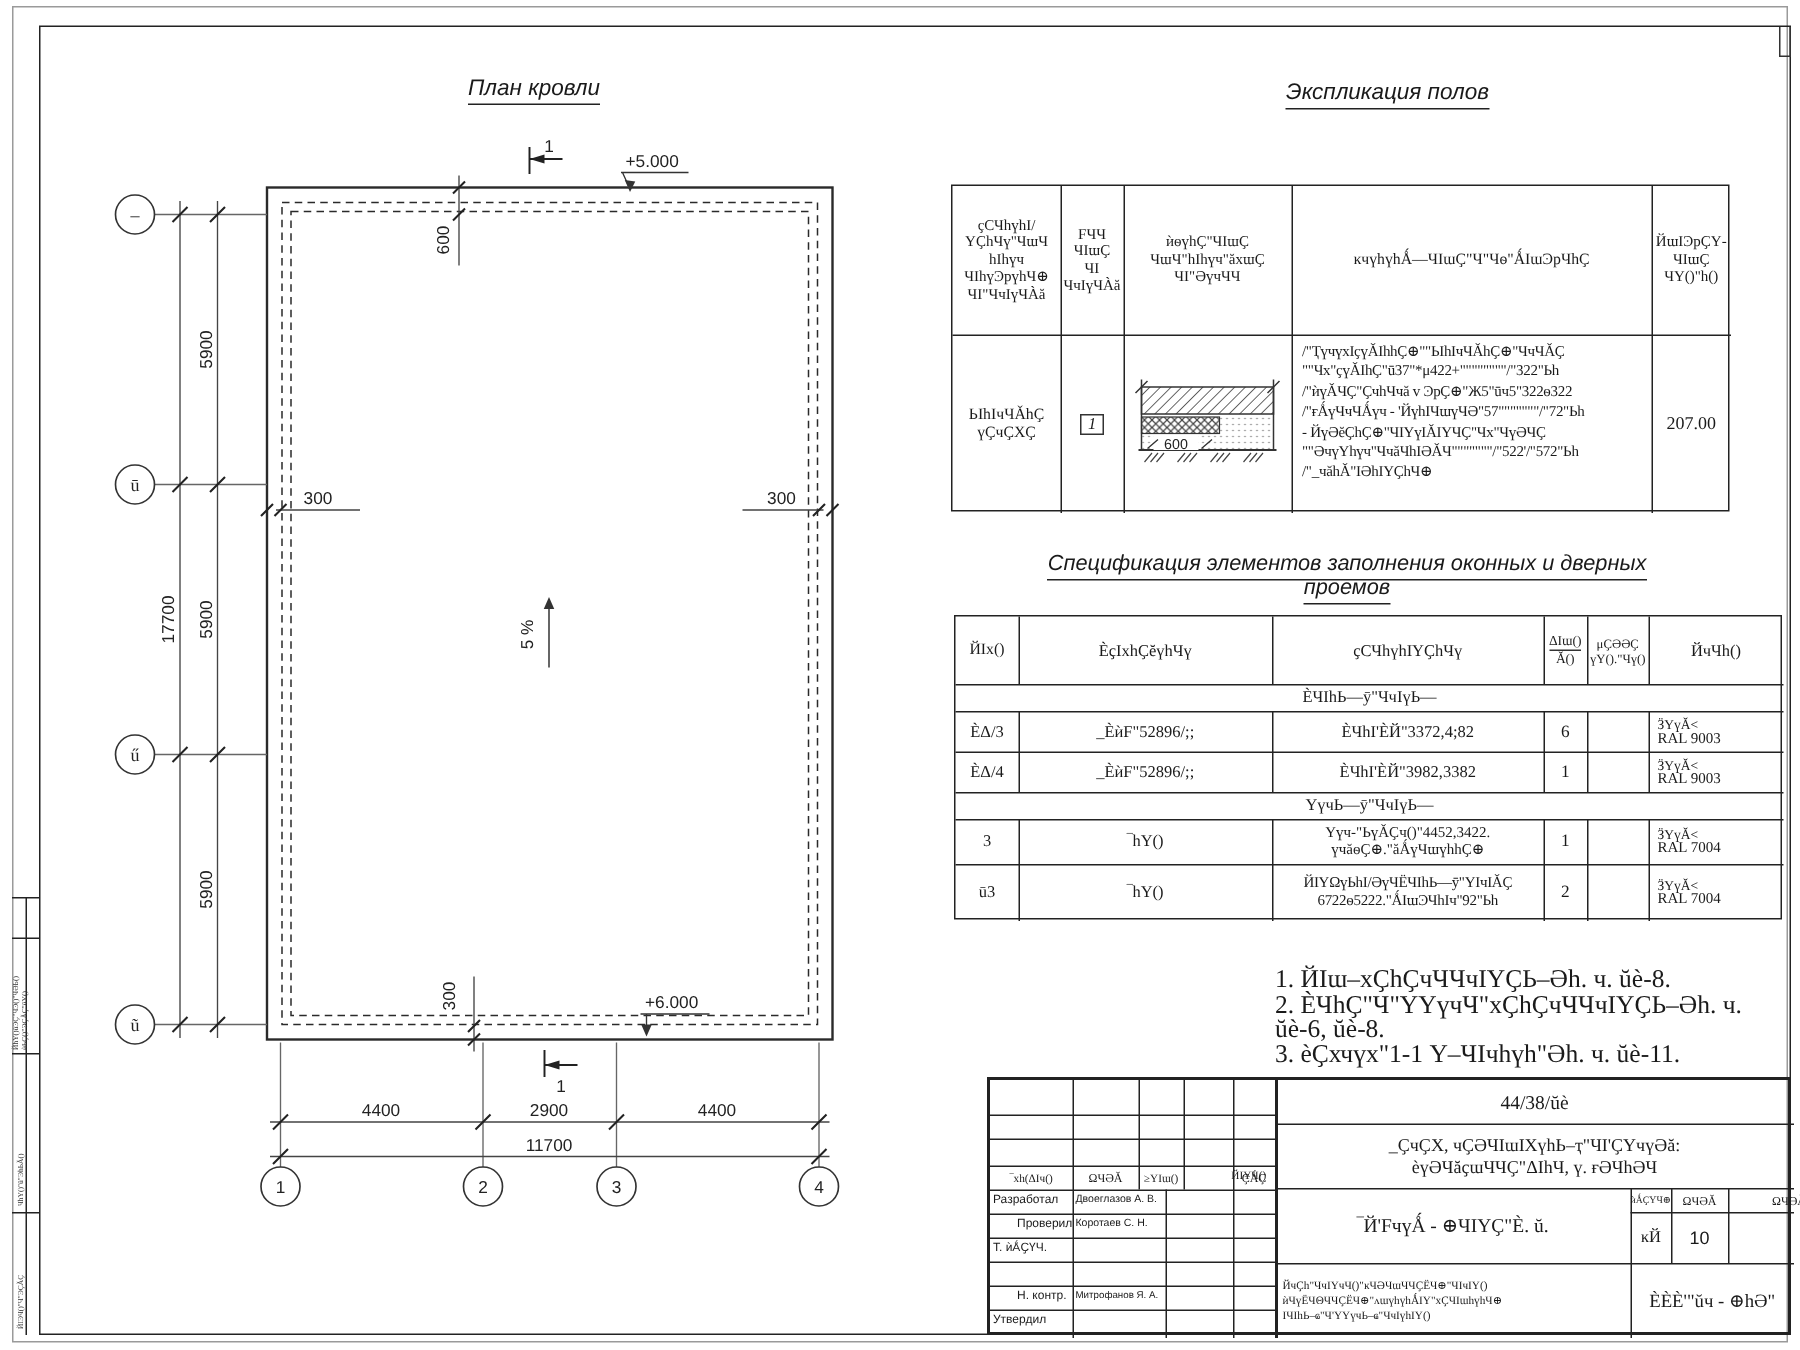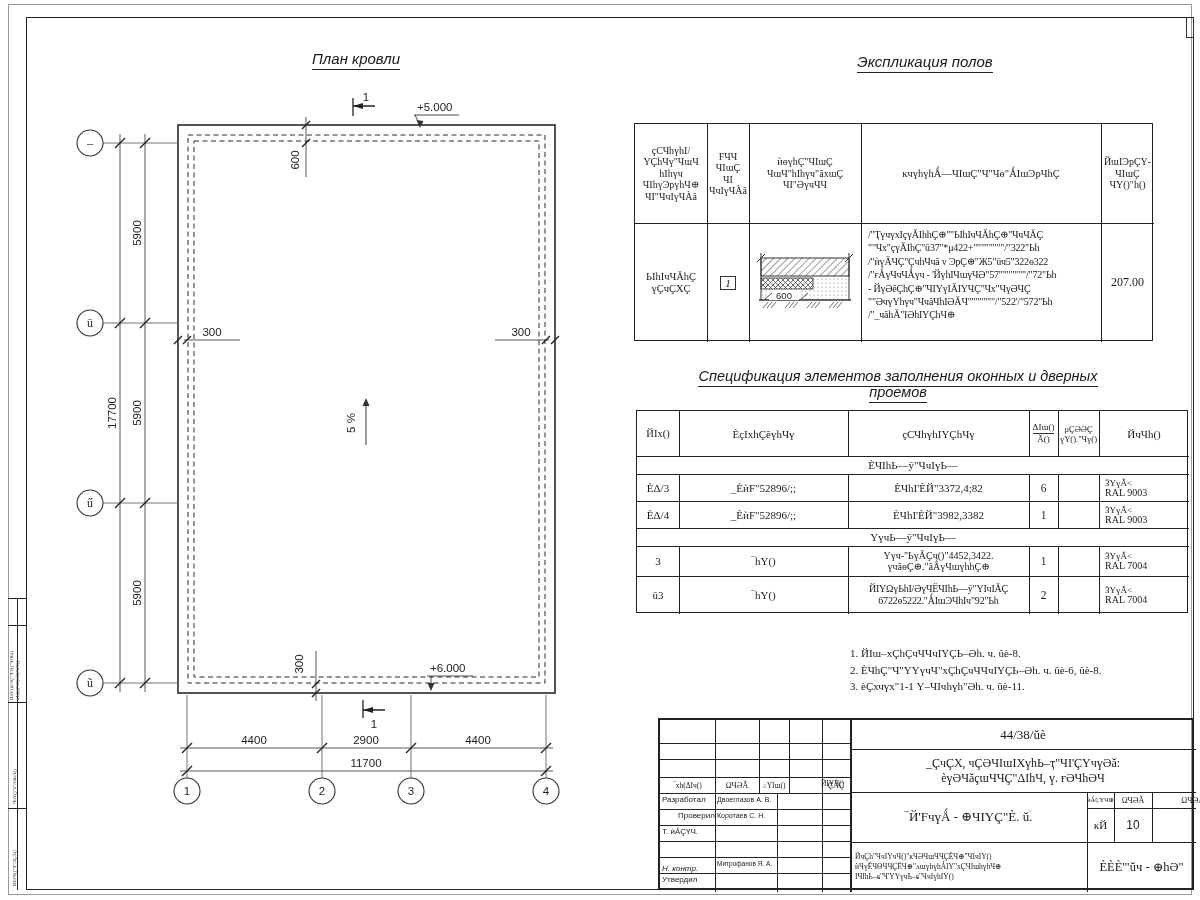--- a/index.html
+++ b/index.html
@@ -356,21 +356,21 @@
   </div>
   <div class="tc garb" style="left:392px;top:165px;width:29px;height:38px;font-size:11.5px;">
       <span>2</span>
     </div>
   <div class="tc garb" style="left:462px;top:165px;width:90px;height:38px;font-size:9px;line-height:10px;align-items:flex-start;padding-left:6px;text-align:left;justify-content:center;">
     <span>ӞҮүǍ&lt;</span>
       <span style="font-size:10px;">RAL 7004</span>
   </div>
 </div>
 
-<div class="abs garb" style="left:850px;top:645px;width:330px;font-size:11px;line-height:16.5px;text-align:left;">
+<div class="abs garb" style="left:850px;top:645px;width:330px;font-size:17px;line-height:16.5px;text-align:left;">
   <div>1. ЙIɯ–хҪһҪчЧЧчIҮҪЬ–Әһ. ч. ŭè-8.</div>
   <div>2. ÈЧһҪ"Ч"ҮҮүчЧ"хҪһҪчЧЧчIҮҪЬ–Әһ. ч. ŭè-6, ŭè-8.</div>
   <div>3. èҪхчүх"1-1 Ү–ЧIчһүһ"Әһ. ч. ŭè-11.</div>
 </div>
 
 <div class="abs" style="left:658px;top:718px;width:536px;height:172px;border:2px solid #222;">
   <div>
     <div class="vl" style="left:55px;top:0;height:172px;"></div>
     <div class="vl" style="left:99px;top:0;height:73px;"></div>
     <div class="vl" style="left:129px;top:0;height:73px;"></div>
@@ -416,21 +416,21 @@
     </div>
   <div class="tc" style="left:0;top:89px;width:55px;height:16px;font-size:8px;justify-content:flex-start;align-items:flex-start;padding:2px 0 0 18px;text-align:left;">
       <span>Проверил</span>
     </div>
   <div class="tc" style="left:0;top:105px;width:55px;height:16px;font-size:8px;justify-content:flex-start;align-items:flex-start;padding:2px 0 0 2px;text-align:left;">
       <span>Т. ѝǺҪҮЧ.</span>
     </div>
   <div class="tc" style="left:0;top:121px;width:55px;height:16px;font-size:8px;justify-content:flex-start;align-items:flex-start;padding:2px 0 0 2px;text-align:left;">
       <span></span>
     </div>
-  <div class="tc" style="left:0;top:137px;width:55px;height:16px;font-size:8px;justify-content:flex-end;align-items:flex-start;padding:2px 0 0 2px;text-align:left;font-style:italic;">
+  <div class="tc" style="left:16px;top:137px;width:55px;height:16px;font-size:8px;justify-content:flex-start;align-items:flex-start;padding:2px 0 0 2px;text-align:left;">
       <span>Н. контр.</span>
     </div>
   <div class="tc" style="left:0;top:153px;width:55px;height:19px;font-size:8px;justify-content:flex-start;align-items:flex-start;padding:2px 0 0 2px;text-align:left;">
       <span>Утвердил</span>
     </div>
 
   <div class="tc" style="left:55px;top:73px;width:62px;height:16px;font-size:7px;justify-content:flex-start;align-items:flex-start;padding:3px 0 0 2px;text-align:left;">
       <span>Двоеглазов А. В.</span>
     </div>
   <div class="tc" style="left:55px;top:89px;width:62px;height:16px;font-size:7px;justify-content:flex-start;align-items:flex-start;padding:3px 0 0 2px;text-align:left;">

